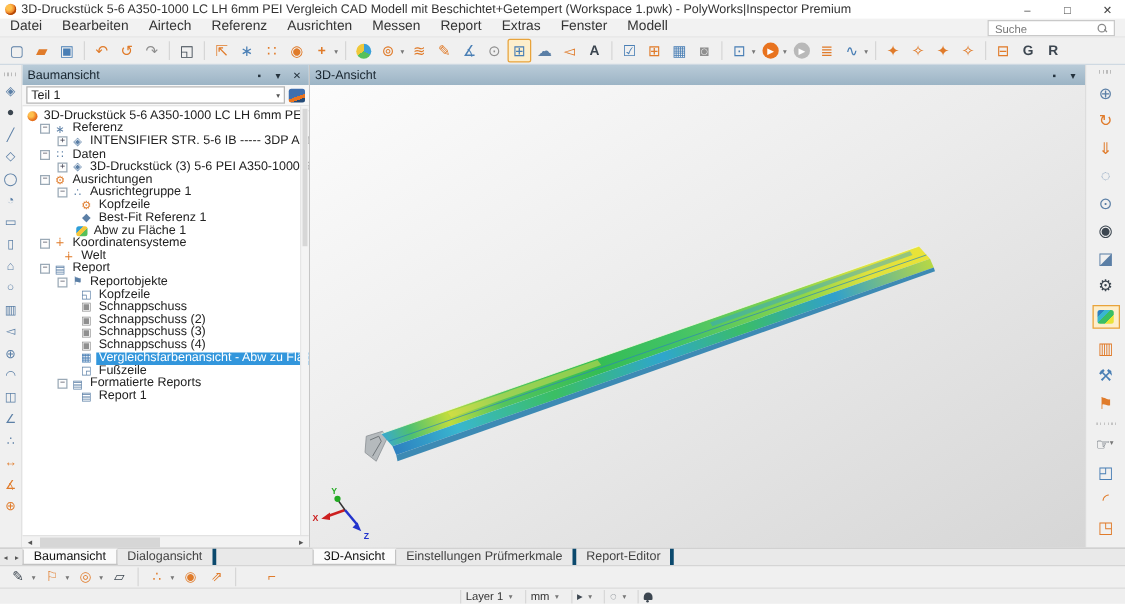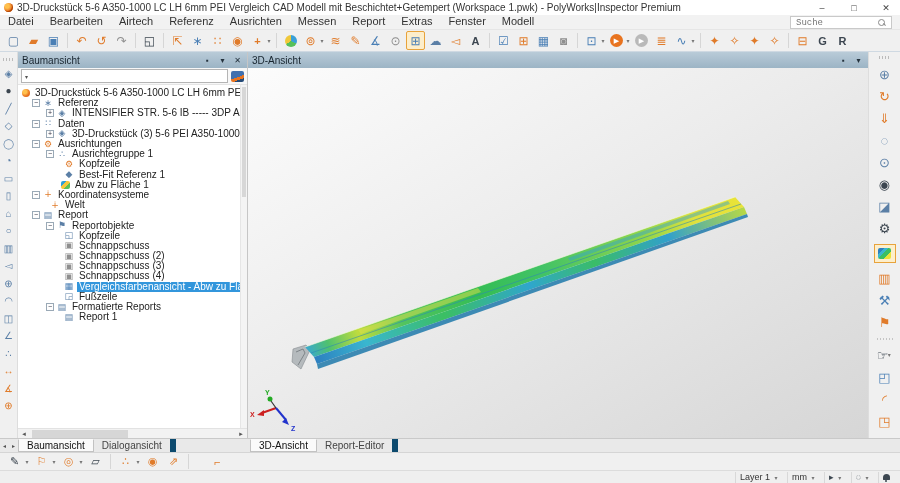--- a/index.html
+++ b/index.html
@@ -13,21 +13,21 @@
     background:radial-gradient(circle at 35% 35%, #ffc04d 0 25%, #e8731f 60%, #d85f10 100%);
     box-shadow:inset -1px -1px 0 #b44a08;flex:0 0 auto;}
   .title{flex:1;font-size:10px;color:#333;white-space:nowrap;overflow:hidden;}
   .winbtn{width:28px;height:15px;display:flex;align-items:center;justify-content:center;font-size:9px;color:#444;}
   
   .menubar{height:15px;background:#f2f2f2;display:flex;align-items:flex-start;padding-left:8px;gap:16px;
     position:relative;border-bottom:1px solid #e6e6e6;flex:0 0 auto;}
   .menu-item{font-size:11px;color:#333;white-space:nowrap;}
   .searchbox{position:absolute;right:8px;top:1px;width:102px;height:13px;background:#fff;border:1px solid #c9c9c9;
     display:flex;align-items:center;padding:0 2px 0 3px;}
-  .searchbox input{border:0;outline:0;width:84px;font-size:9px;font-family:Liberation Mono, monospace;color:#555;background:transparent;}
+  .searchbox input{border:0;outline:0;width:84px;font-size:9px;font-family:Liberation Sans, sans-serif;color:#555;background:transparent;}
   .mag{width:7px;height:7px;position:relative;flex:0 0 auto;}
   .mag::before{content:"";position:absolute;left:0;top:0;width:5px;height:5px;border:1px solid #8a8a8a;border-radius:50%;}
   .mag::after{content:"";position:absolute;left:5px;top:5px;width:3px;height:1px;background:#8a8a8a;transform:rotate(45deg);}
   
   .toolbar{height:22px;background:#f0f0f0;display:flex;align-items:center;padding:0 2px 0 4px;gap:1px;
     border-bottom:1px solid #cfd9e2;flex:0 0 auto;}
   .tbtn{min-width:19px;height:19px;display:flex;align-items:center;justify-content:center;font-size:12px;border:1px solid transparent;border-radius:2px;position:relative;}
   .tbtn.hl{border:1px solid #e8a33b;background:#fdeecb;}
   .tsep{width:1px;height:15px;background:#d6d6d6;margin:0 3px;flex:0 0 auto;}
   .drop{font-size:6px;color:#777;margin-left:-2px;width:6px;display:inline-flex;align-items:center;justify-content:center;}
@@ -81,30 +81,30 @@
   .htrack{flex:1;height:8px;position:relative;}
   .hthumb{position:absolute;left:2px;top:0;width:96px;height:8px;background:#d6d6d6;}
   
   .viewport{flex:1;display:flex;flex-direction:column;min-width:0;}
   .scene{flex:1;position:relative;background:linear-gradient(150deg,#fcfcfc 0%,#ececec 45%,#d6d6d6 100%);}
   .scene svg{position:absolute;inset:0;width:100%;height:100%;}
   
   .tabsrow{height:14px;background:#e9e9e9;border-top:1px solid #c9c9c9;display:flex;align-items:stretch;flex:0 0 auto;font-size:10px;}
   .tabs-left{width:248px;display:flex;align-items:stretch;flex:0 0 auto;}
   .tabnav{width:9px;display:flex;align-items:center;justify-content:center;font-size:6px;color:#555;}
-  .tab{display:flex;align-items:center;padding:0 8px;color:#444;border-right:6px solid #0c4a6e;white-space:nowrap;}
+  .tab{display:flex;align-items:center;padding:0 8px;color:#444;border-right:3px solid #0c4a6e;white-space:nowrap;}
   .tab.active{background:#fafafa;border:1px solid #c2c2c2;border-top:1px solid #fafafa;color:#111;}
   .tabs-right{display:flex;align-items:stretch;margin-left:2px;}
   
   .btoolbar{height:18px;background:#f0f0f0;border-top:1px solid #d5d5d5;display:flex;align-items:center;
     padding-left:5px;gap:2px;flex:0 0 auto;}
   .btoolbar .tbtn{height:16px;font-size:11px;}
   
   .statusbar{height:13px;background:#efefef;border-top:1px solid #dcdcdc;display:flex;align-items:center;
-    justify-content:flex-end;padding-right:6px;gap:4px;font-size:9px;color:#333;flex:0 0 auto;}
+    justify-content:center;padding-right:6px;gap:4px;font-size:9px;color:#333;flex:0 0 auto;}
   .stitem{display:flex;align-items:center;gap:3px;padding:0 4px;border-left:1px solid #d8d8d8;height:11px;}
   .stitem .drop{margin-left:0;}
   .bell{width:7px;height:6px;background:#3c4650;border-radius:4px 4px 1px 1px;position:relative;}
   .bell::after{content:"";position:absolute;left:2px;bottom:-2px;width:2px;height:2px;border-radius:50%;background:#3c4650;}
 </style>
 </head>
 <body>
 
 <div class="window">
 
@@ -221,20 +221,21 @@
 
     <div class="treepanel">
       <div class="panelhdr">
         <span class="htitle">Baumansicht</span>
         <span class="hicon">▪</span>
         <span class="hicon">▾</span>
         <span class="hicon">✕</span>
       </div>
       <div class="partrow">
         <span class="combo">
+          <span class="clabel">Teil 1</span>
           <span class="carr">▾</span>
         </span>
         <span class="ic-part"></span>
       </div>
       <div class="tree">
         <div class="trow" style="padding-left:4px">
           <span class="ic-logo-s"></span>
           <span class="tlabel">3D-Druckstück 5-6 A350-1000 LC LH 6mm PEI Vergleich CAD Modell r</span>
         </div>
         <div class="trow" style="padding-left:14px">
@@ -433,20 +434,21 @@
 
   <div class="tabsrow">
     <div class="tabs-left">
       <span class="tabnav">◂</span>
       <span class="tabnav">▸</span>
       <span class="tab active">Baumansicht</span>
       <span class="tab">Dialogansicht</span>
     </div>
     <div class="tabs-right">
       <span class="tab active">3D-Ansicht</span>
+      <span class="tab">Einstellungen Prüfmerkmale</span>
       <span class="tab">Report-Editor</span>
     </div>
   </div>
 
   <div class="btoolbar">
     <span class="tbtn c-dk">✎</span>
     <span class="drop">▾</span>
     <span class="tbtn c-or">⚐</span>
     <span class="drop">▾</span>
     <span class="tbtn c-or">◎</span>

